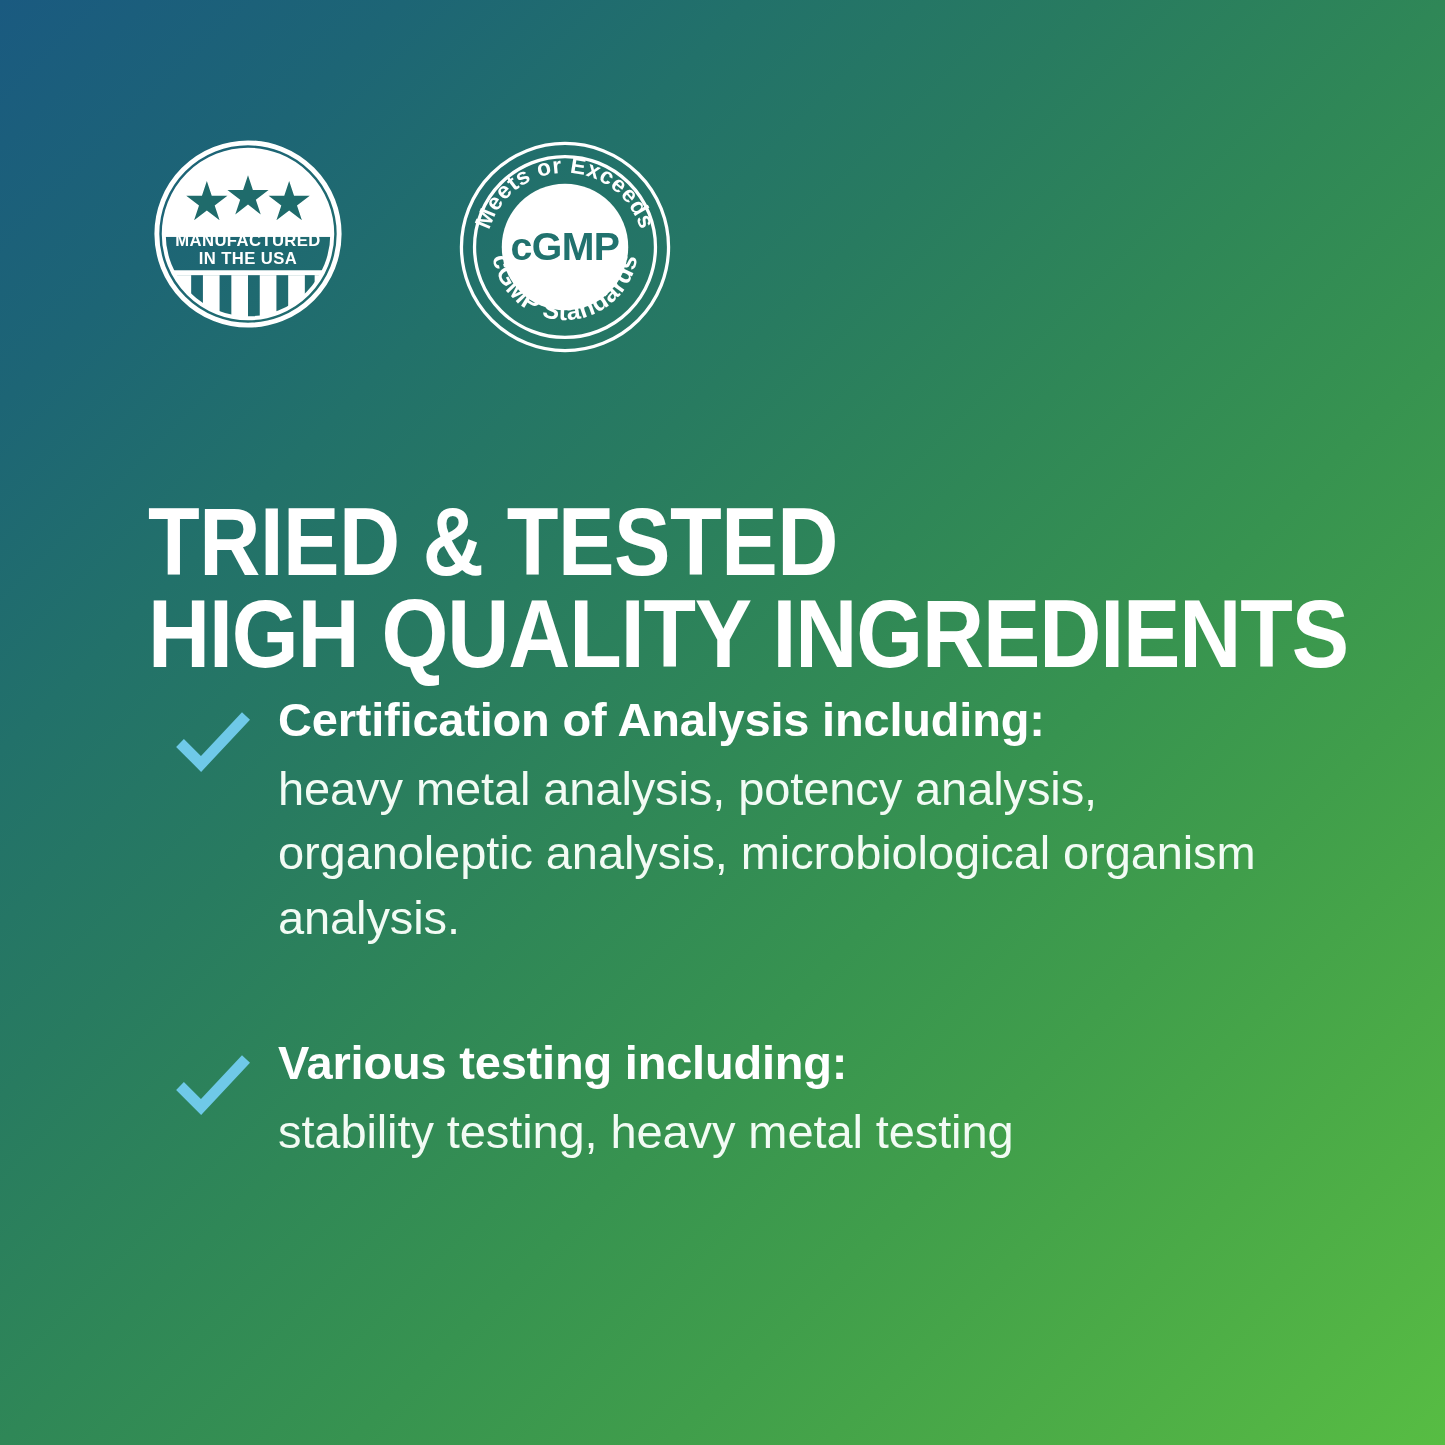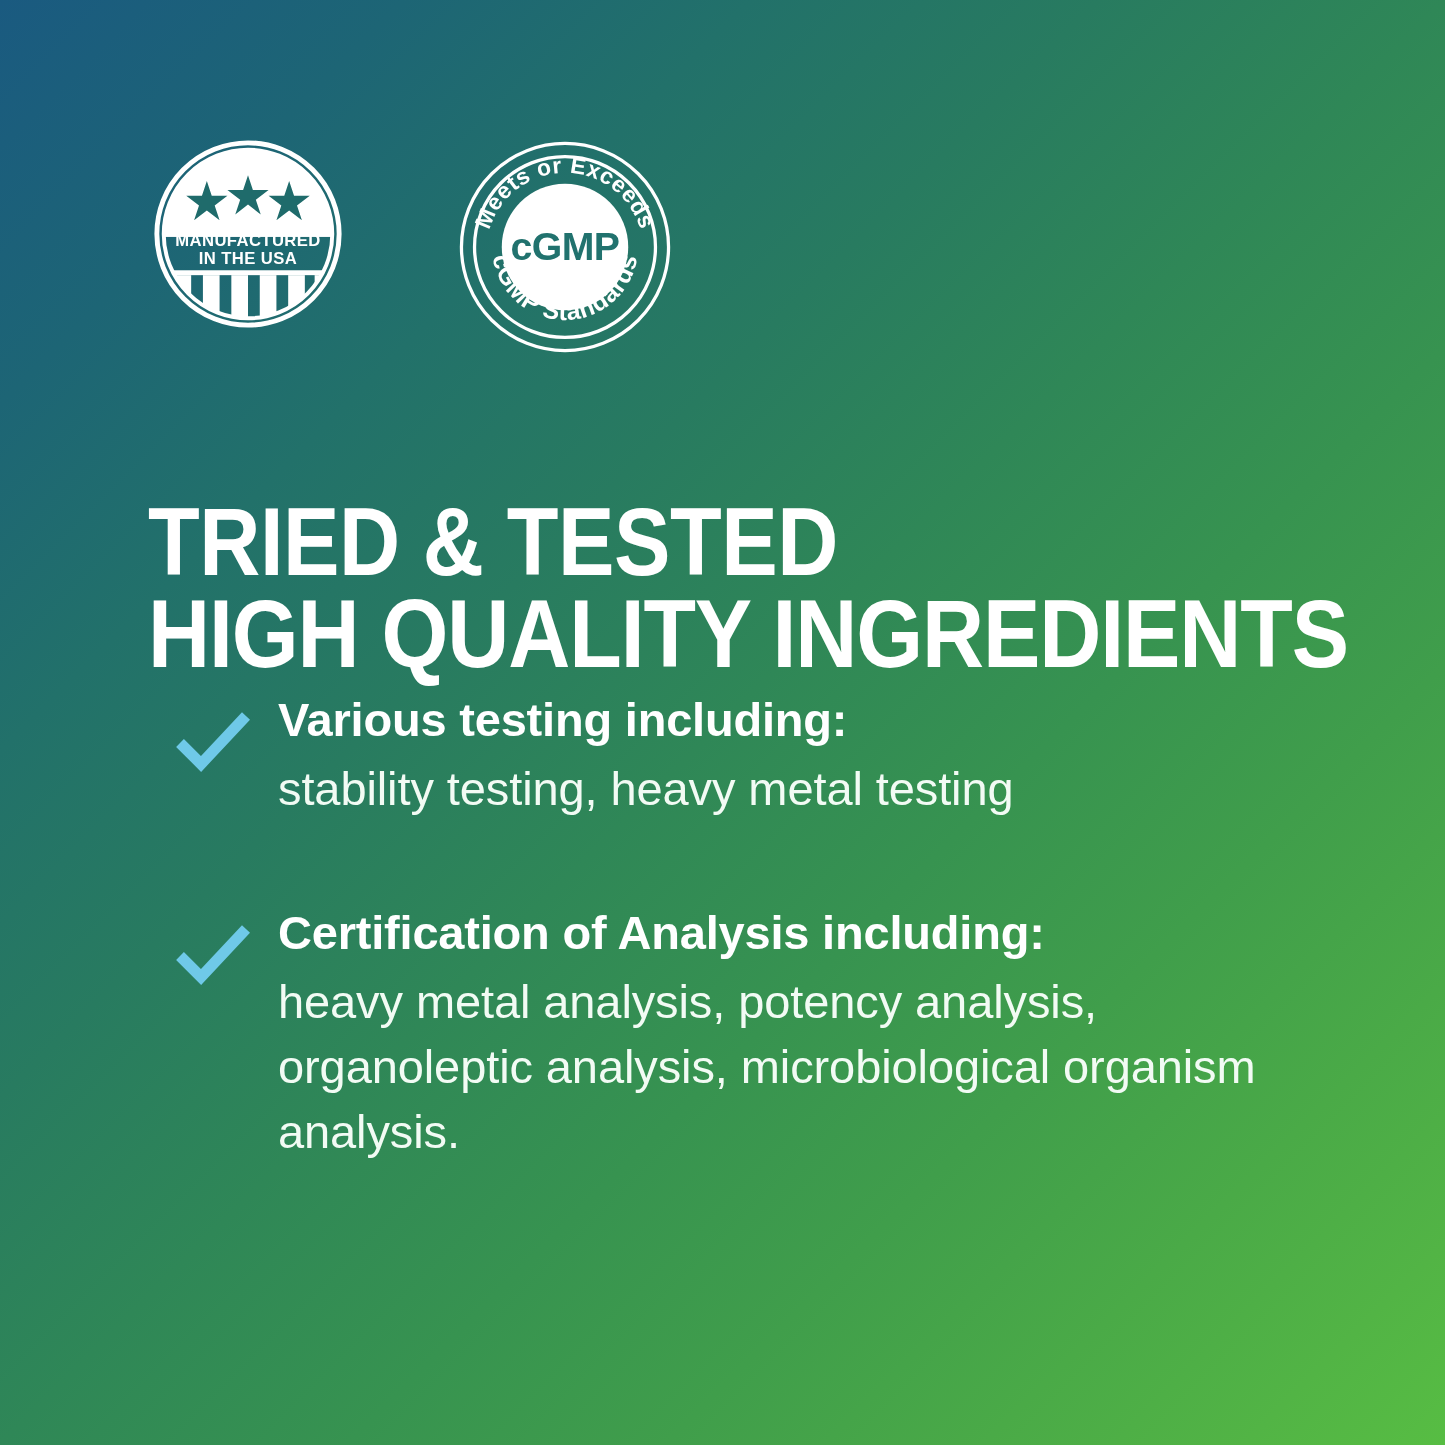--- a/index.html
+++ b/index.html
@@ -163,32 +163,32 @@
 
   <div id="bullets">
 
     <div class="bullet">
       <span class="check">
         <svg viewBox="0 0 74 64">
           <path d="M4 33 L25 54 L70 6" fill="none" stroke="#6FC9E8" stroke-width="11" stroke-linecap="butt" stroke-linejoin="miter"></path>
         </svg>
       </span>
       <div class="btext">
-        <p class="b-title">Various testing including:</p>
-        <p class="b-body">stability testing, heavy metal testing</p>
+        <p class="b-title">Certification of Analysis including:</p>
+        <p class="b-body">heavy metal analysis, potency analysis, organoleptic analysis, microbiological organism analysis.</p>
       </div>
     </div>
 
     <div class="bullet">
       <span class="check">
         <svg viewBox="0 0 74 64">
           <path d="M4 33 L25 54 L70 6" fill="none" stroke="#6FC9E8" stroke-width="11" stroke-linecap="butt" stroke-linejoin="miter"></path>
         </svg>
       </span>
       <div class="btext">
-        <p class="b-title">Certification of Analysis including:</p>
-        <p class="b-body">heavy metal analysis, potency analysis, organoleptic analysis, microbiological organism analysis.</p>
+        <p class="b-title">Various testing including:</p>
+        <p class="b-body">stability testing, heavy metal testing</p>
       </div>
     </div>
 
   </div>
 
 </div>
 
 </body></html>

